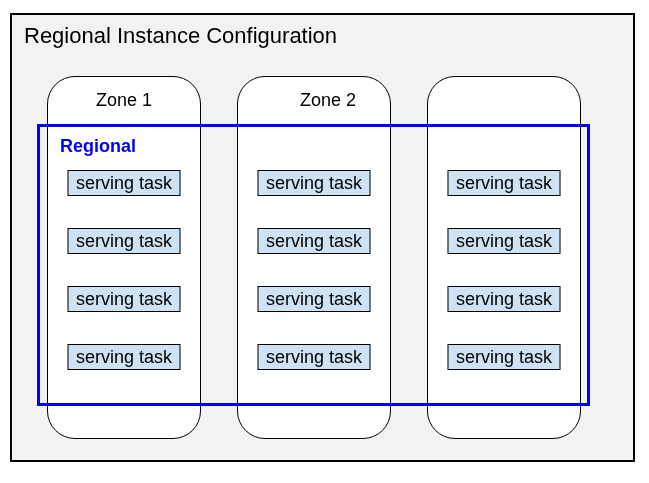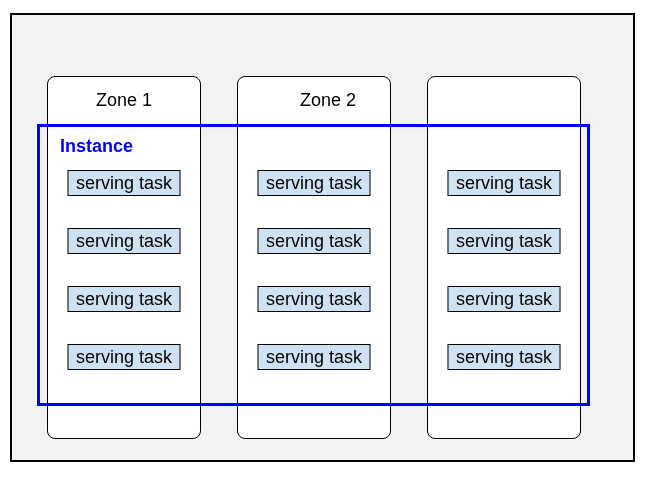--- a/index.html
+++ b/index.html
@@ -38,21 +38,21 @@
     white-space: nowrap;
   }
 
   .zone {
     position: absolute;
     top: 61px;
     width: 154px;
     height: 363px;
     background: var(--zone-fill, #ffffff);
     border: 1px solid var(--zone-border, #000000);
-    border-radius: 8px;
+    border-radius: 28px;
   }
   .zone-1 { left: 35px; }
   .zone-2 { left: 225px; padding-left: 28px; }
   .zone-3 { left: 415px; }
 
   .zone-label {
     padding-top: 12px;
     text-align: center;
     font-size: 18px;
     line-height: 22px;
@@ -101,20 +101,21 @@
     color: var(--instance-blue, #0000ff);
     white-space: nowrap;
   }
 </style>
 </head>
 <body>
 
 <div class="page">
   <div class="frame">
 
+    <div class="title">Regional Instance Configuration</div>
 
     <div class="zone zone-1">
       <div class="zone-label">Zone 1</div>
       <div class="task t1">serving task</div>
       <div class="task t2">serving task</div>
       <div class="task t3">serving task</div>
       <div class="task t4">serving task</div>
     </div>
 
     <div class="zone zone-2">
@@ -126,17 +127,17 @@
     </div>
 
     <div class="zone zone-3">
       <div class="task t1">serving task</div>
       <div class="task t2">serving task</div>
       <div class="task t3">serving task</div>
       <div class="task t4">serving task</div>
     </div>
 
     <div class="instance-rect">
-      <div class="instance-label">Instance</div>
+      <div class="instance-label">Regional</div>
     </div>
 
   </div>
 </div>
 
 </body></html>

